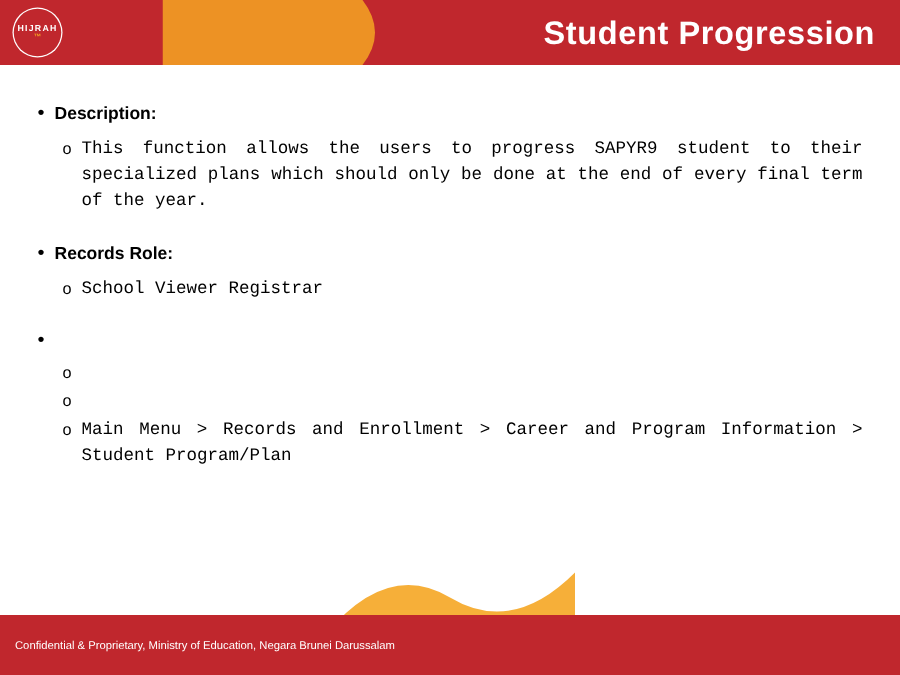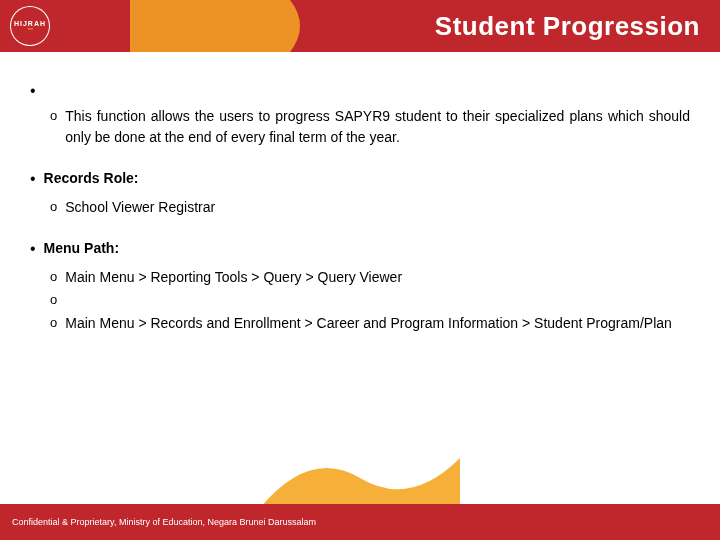--- a/index.html
+++ b/index.html
@@ -102,29 +102,30 @@
     .sub-bullet {
       margin-right: 8px;
       flex-shrink: 0;
       font-size: 13px;
       line-height: 1.6;
     }
 
     .sub-text {
       text-align: justify;
       line-height: 1.5;
+      font-family: Liberation Mono, monospace;
     }
 
     
     .footer {
       position: absolute;
       bottom: 0;
       left: 0;
       width: 100%;
-      height: 36px;
+      height: 48px;
       background: #c0272d;
       display: flex;
       align-items: center;
       padding: 0 12px;
     }
 
     .footer-text {
       color: #ffffff;
       font-size: 9px;
     }
@@ -179,20 +180,21 @@
   <div class="header-title-area">
     <span class="header-title">Student Progression</span>
   </div>
 </div>
 
 <div class="content content-wrapper">
 
   <div class="section">
     <div class="bullet-item">
       <span class="bullet-dot">•</span>
+      <span class="section-header">Description:</span>
     </div>
     <div class="sub-list">
       <div class="sub-item">
         <span class="sub-bullet">o</span>
         <span class="sub-text">This function allows the users to progress SAPYR9 student to their specialized plans which should only be done at the end of every final term of the year.</span>
       </div>
     </div>
   </div>
 
   <div class="section">
@@ -204,26 +206,24 @@
       <div class="sub-item">
         <span class="sub-bullet">o</span>
         <span class="sub-text">School Viewer Registrar</span>
       </div>
     </div>
   </div>
 
   <div class="section">
     <div class="bullet-item">
       <span class="bullet-dot">•</span>
-      <span class="section-header">Menu Path:</span>
     </div>
     <div class="sub-list">
       <div class="sub-item">
         <span class="sub-bullet">o</span>
-        <span class="sub-text">Main Menu &gt; Reporting Tools &gt; Query &gt; Query Viewer</span>
       </div>
       <div class="sub-item">
         <span class="sub-bullet">o</span>
       </div>
       <div class="sub-item">
         <span class="sub-bullet">o</span>
         <span class="sub-text">Main Menu &gt; Records and Enrollment &gt; Career and Program Information &gt; Student Program/Plan</span>
       </div>
     </div>
   </div>

